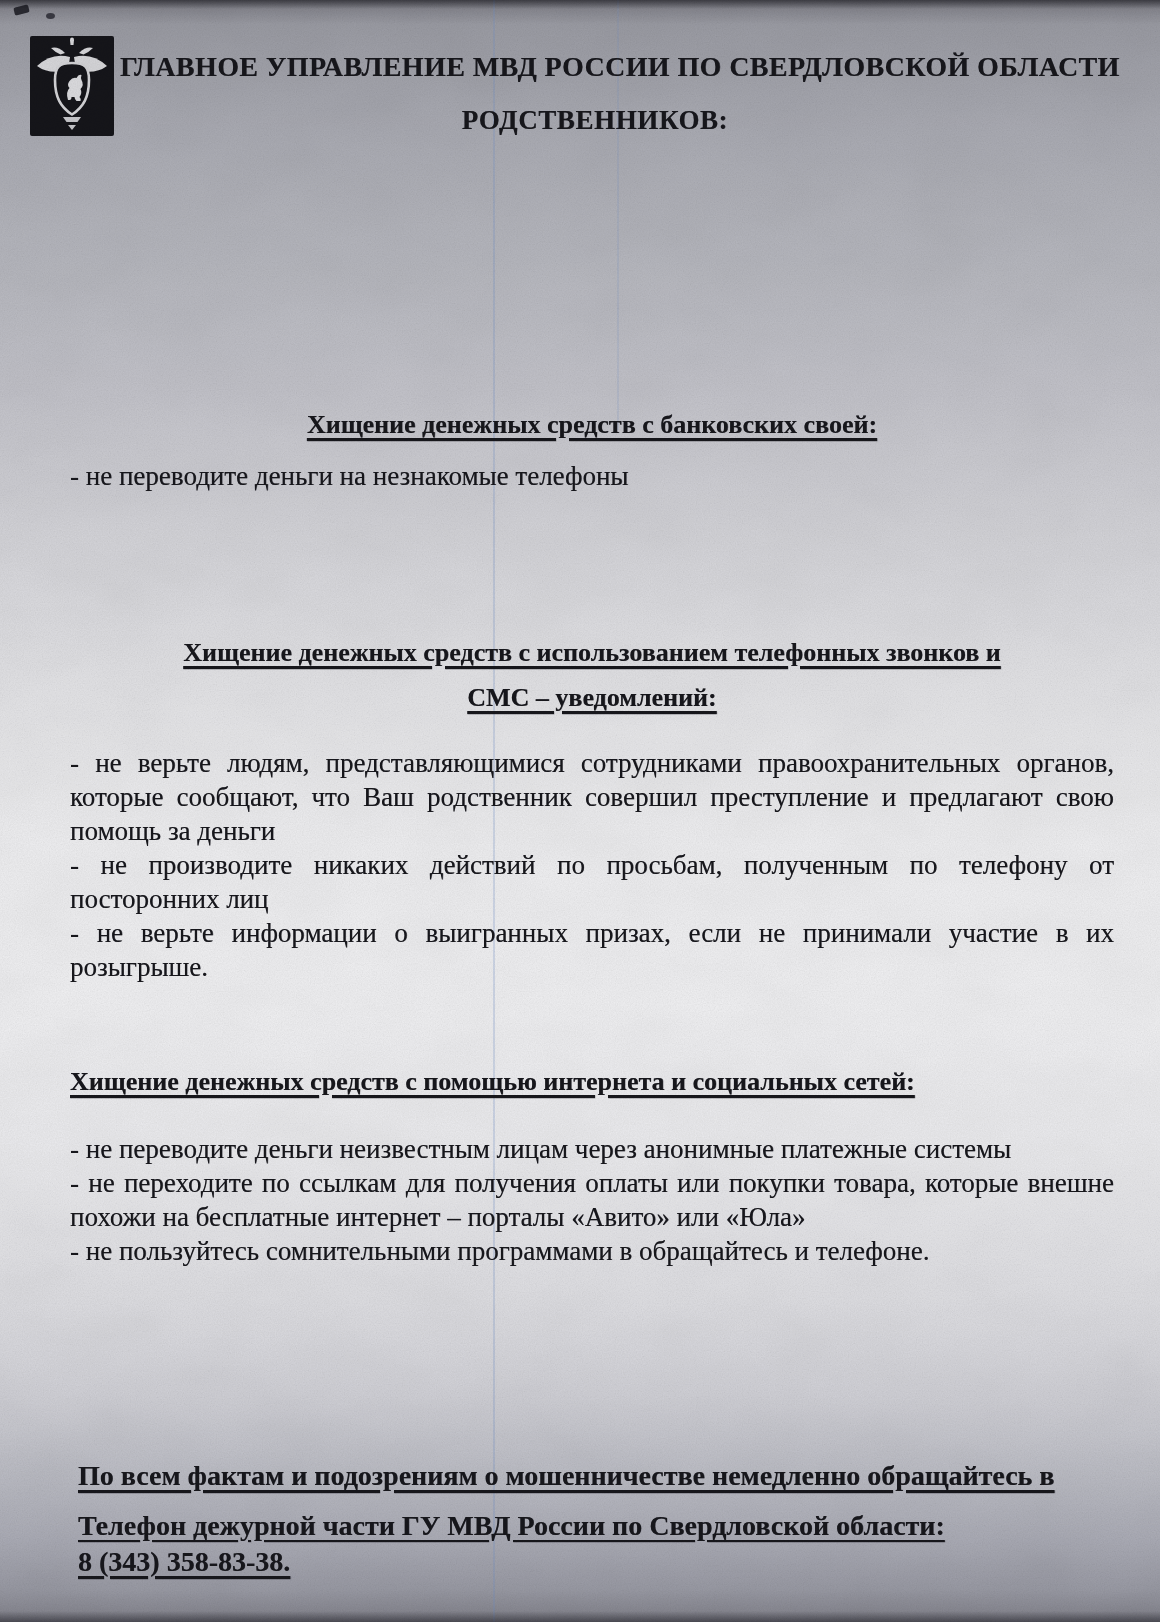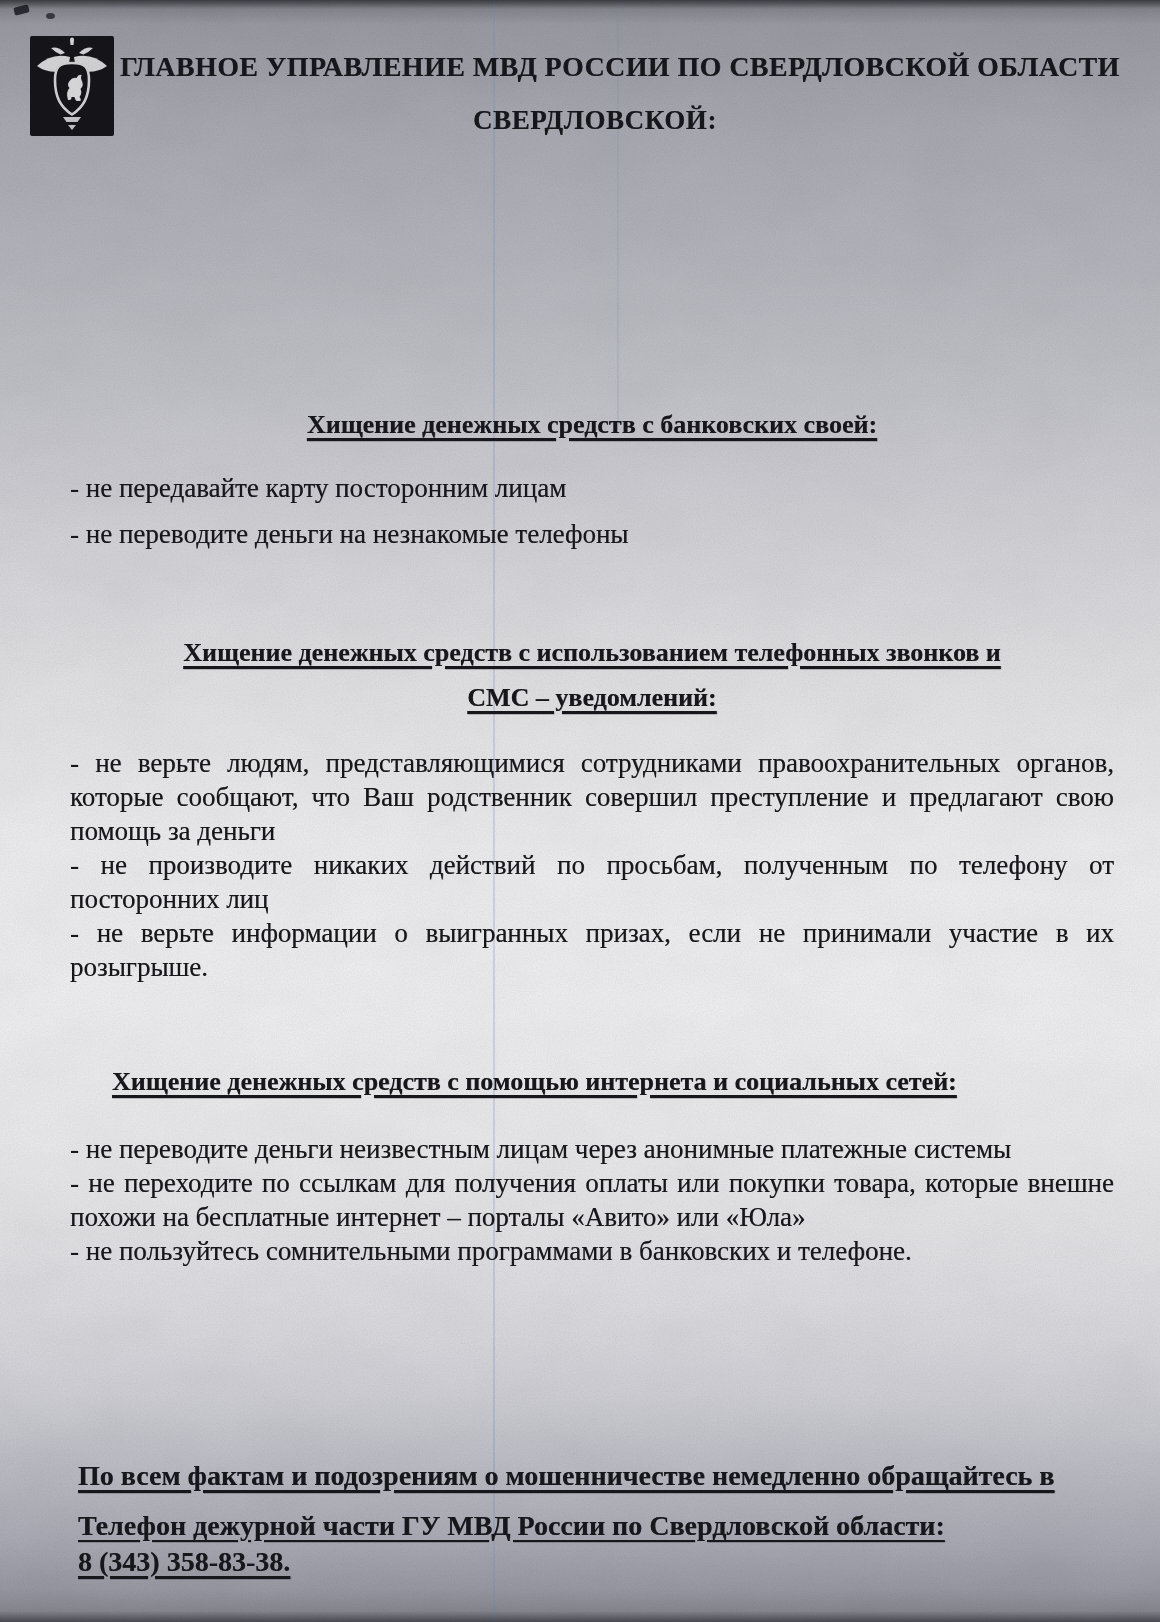--- a/index.html
+++ b/index.html
@@ -46,21 +46,21 @@
   .sec p.first{margin-top:22px;}
   .sec p.just{text-align:justify;}
   .sec p.just.first{margin-top:26px;}
   .center{text-align:center;}
 
   .sec1{top:402px;}
   .sec2{top:630px;}
   .sec3{top:1062px;}
   .sec1 p.item{margin-top:12px;}
   .sec1 p.first{margin-top:24px;}
-  .sec3 h2{line-height:40px;margin-left:42px;}
+  .sec3 h2{line-height:40px;}
   .sec3 p.just.first{margin-top:30px;}
 
   .footer{position:absolute;top:1458px;left:36px;right:38px;
     font-weight:bold;font-size:28px;line-height:36px;margin-left:42px;}
   .footer div{text-decoration:underline;text-decoration-thickness:3px;text-underline-offset:5px;}
   .footer .gap{margin-top:14px;text-decoration:underline;}
 
   .noise{position:absolute;inset:0;pointer-events:none;mix-blend-mode:multiply;}
 </style>
 </head>
@@ -84,49 +84,48 @@
       <path d="M77 30 Q62 16 44 21 L46 34 Q65 39 77 30 Z"></path>
     </g>
     <path d="M42 27 C55 27 59 31 59 44 C59 61 53.5 71 42 78.5 C30.5 71 25 61 25 44 C25 31 29 27 42 27 Z" fill="#15151a" stroke="#d6d6d9" stroke-width="2.6"></path>
     <path d="M38 64 q-2.5 -8 1.5 -12 q-3 -3 0 -7 q3 -4 7 -3 q2 -4 5 -3 q-1 3 0 5 q3 5 -1 9 q2 4 -1 8 q2 2 1 4 l-4 0 q-2 -2 -2 -4 l-3 0 q0 3 -2 3 z" fill="#dedee1"></path>
     <path d="M33 81 h18 l-3.5 5 h-11 z" fill="#c9c9cd"></path>
     <path d="M38 89 h8 l-4 5 z" fill="#c9c9cd"></path>
   </svg>
 
   <div class="header-text">
     <div class="org-line">ГЛАВНОЕ УПРАВЛЕНИЕ МВД РОССИИ ПО СВЕРДЛОВСКОЙ ОБЛАСТИ</div>
-    <div class="warns-line">СВЕРДЛОВСКОЙ:</div>
+    <div class="warns-line">РОДСТВЕННИКОВ:</div>
   </div>
 
 
   <section class="sec sec1">
     <h2 class="center">
       <span class="u">Хищение денежных средств с банковских своей:</span>
     </h2>
-    <p class="item first">- не передавайте карту посторонним лицам</p>
     <p class="item">- не переводите деньги на незнакомые телефоны</p>
   </section>
 
   <section class="sec sec2">
     <h2 class="center">
       <div><span class="u">Хищение денежных средств с использованием телефонных звонков и</span></div>
       <div><span class="u">СМС – уведомлений:</span></div>
     </h2>
     <p class="just first">- не верьте людям, представляющимися сотрудниками правоохранительных органов, которые сообщают, что Ваш родственник совершил преступление и предлагают свою помощь за деньги</p>
     <p class="just">- не производите никаких действий по просьбам, полученным по телефону от посторонних лиц</p>
     <p class="just">- не верьте информации о выигранных призах, если не принимали участие в их розыгрыше.</p>
   </section>
 
   <section class="sec sec3">
     <h2>
       <span class="u">Хищение денежных средств с помощью интернета и социальных сетей:</span>
     </h2>
     <p class="just first">- не переводите деньги неизвестным лицам через анонимные платежные системы</p>
     <p class="just">- не переходите по ссылкам для получения оплаты или покупки товара, которые внешне похожи на бесплатные интернет – порталы «Авито» или «Юла»</p>
-    <p class="just">- не пользуйтесь сомнительными программами в банковских и телефоне.</p>
+    <p class="just">- не пользуйтесь сомнительными программами в обращайтесь и телефоне.</p>
   </section>
 
   <div class="footer">
     <div>По всем фактам и подозрениям о мошенничестве немедленно обращайтесь в</div>
     <div class="gap">Телефон дежурной части ГУ МВД России по Свердловской области:</div>
     <div>8 (343) 358-83-38.</div>
   </div>
 
   <div class="top-edge"></div>
   <div class="bottom-edge"></div>

